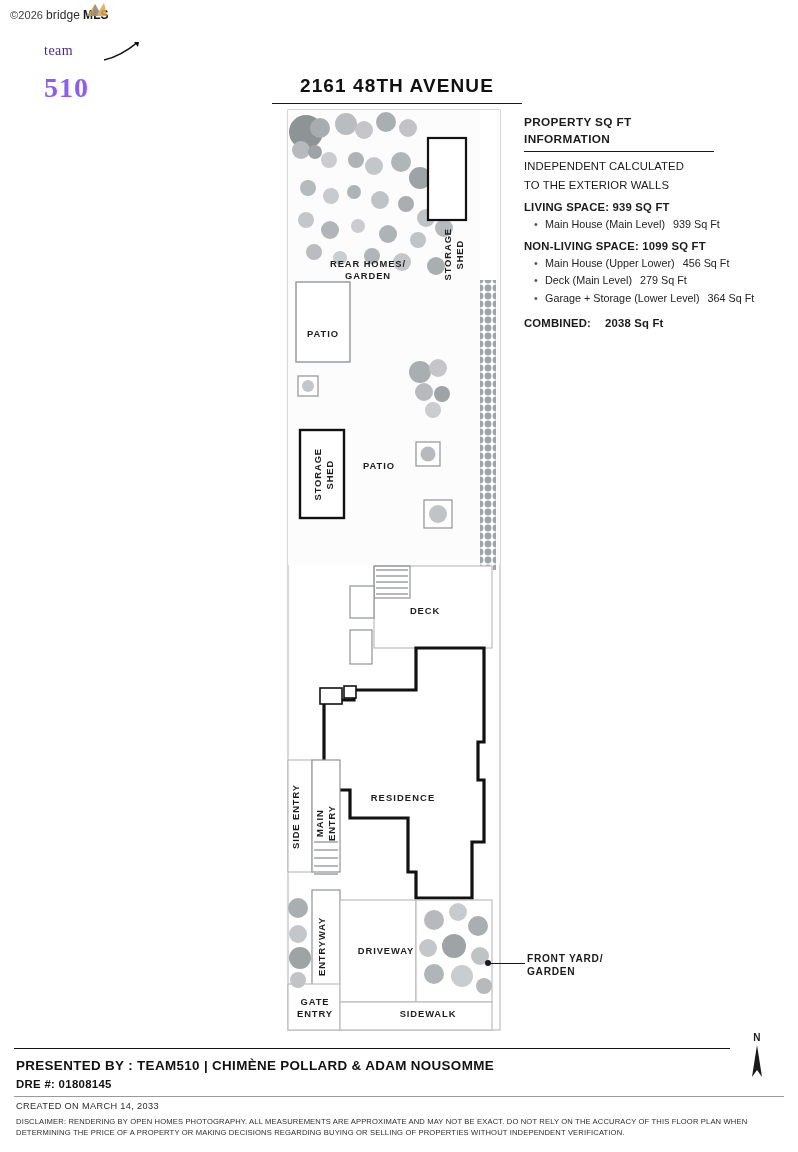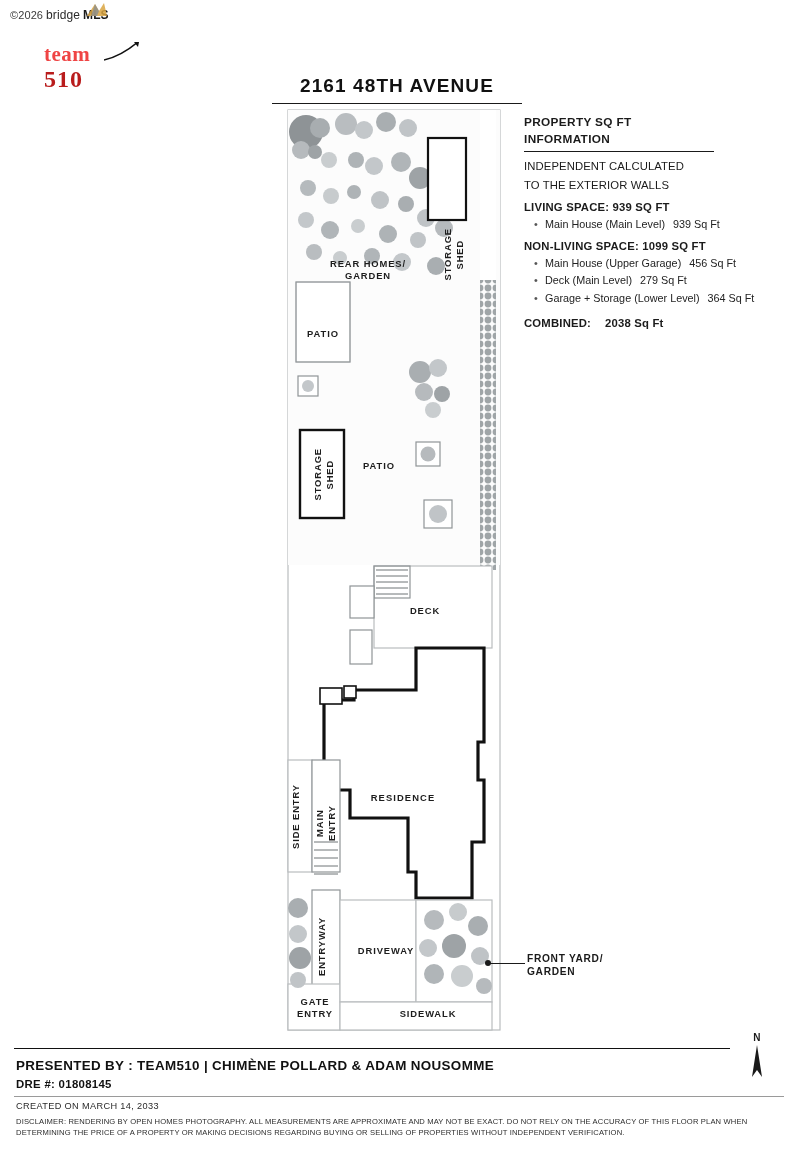--- a/index.html
+++ b/index.html
@@ -49,34 +49,34 @@
   
   .logo {
     position: absolute;
     left: 44px;
     top: 44px;
     width: 90px;
     height: 48px;
   }
   .logo .team {
     font-family: "Liberation Serif", serif;
-    font-weight: bold;
-    font-size: 21px;
+    font-weight: normal;
+    font-size: 14px;
     letter-spacing: .5px;
-    color: #ef4444;
+    color: #4c1d95;
     line-height: 1;
   }
   .logo .num {
     font-family: "Liberation Serif", serif;
     font-weight: bold;
-    font-size: 24px;
+    font-size: 28px;
     letter-spacing: 1px;
-    color: #b91c1c;
+    color: #8b5cf6;
     line-height: 1;
-    margin-top: 2px;
+    margin-top: 16px;
   }
   .logo .swoop {
     position: absolute;
     left: 60px;
     top: -2px;
     width: 36px;
     height: 22px;
   }
 
   
@@ -310,21 +310,21 @@
   <div class="sect">LIVING SPACE: 939 SQ FT</div>
   <div class="row">
     <span class="bullet">•</span>
     <span class="lbl">Main House (Main Level)</span>
     <span class="val">939 Sq Ft</span>
   </div>
 
   <div class="sect">NON-LIVING SPACE: 1099 SQ FT</div>
   <div class="row">
     <span class="bullet">•</span>
-    <span class="lbl">Main House (Upper Garage)</span>
+    <span class="lbl">Main House (Upper Lower)</span>
     <span class="val">456 Sq Ft</span>
   </div>
   <div class="row">
     <span class="bullet">•</span>
     <span class="lbl">Deck (Main Level)</span>
     <span class="val">279 Sq Ft</span>
   </div>
   <div class="row">
     <span class="bullet">•</span>
     <span class="lbl">Garage + Storage (Lower Level)</span>

